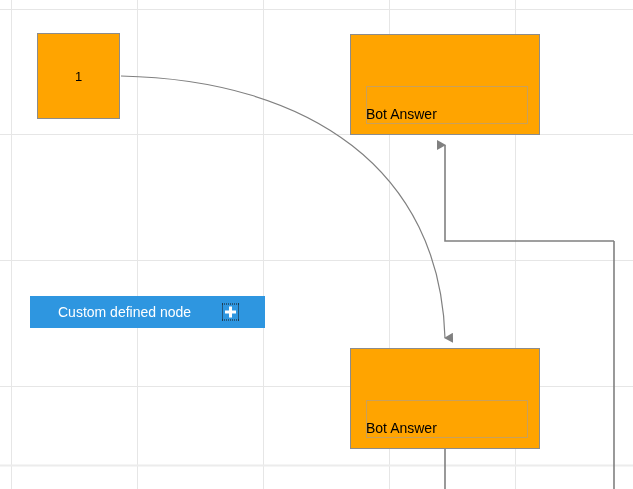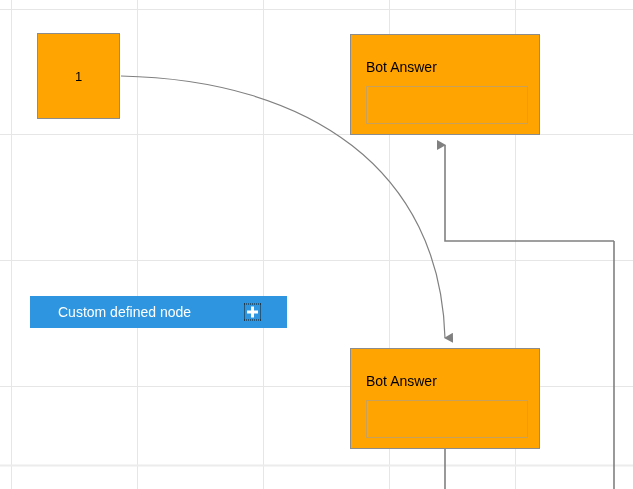--- a/index.html
+++ b/index.html
@@ -37,20 +37,21 @@
     justify-content: center;
     color: #000000;
     font-size: 13px;
   }
   .node-title {
     position: absolute;
     color: #000000;
     font-size: 14px;
     line-height: 16px;
     white-space: nowrap;
+    margin-top: 47px;
   }
   .node-slot {
     position: absolute;
     box-sizing: border-box;
     border: 1px solid #c9a05a;
     background: transparent;
   }
   .palette-item {
     position: absolute;
     box-sizing: border-box;
@@ -132,21 +133,21 @@
   <div class="node" style="left: 350px; top: 34px; width: 190px; height: 101px; background: rgb(255, 164, 0); border-color: rgb(140, 140, 140);">
     <div class="node-title" style="left: 15px; top: 24px;">Bot Answer</div>
     <div class="node-slot" style="left: 15px; top: 51px; width: 162px; height: 38px;"></div>
   </div>
 
   <div class="node" style="left: 350px; top: 348px; width: 190px; height: 101px; background: rgb(255, 164, 0); border-color: rgb(140, 140, 140);">
     <div class="node-title" style="left: 15px; top: 24px;">Bot Answer</div>
     <div class="node-slot" style="left: 15px; top: 51px; width: 162px; height: 38px;"></div>
   </div>
 
-  <div class="palette-item" id="palette-item" style="left: 30px; top: 296px; width: 257px; height: 32px; background: rgb(46, 150, 224); color: rgb(255, 255, 255);">
+  <div class="palette-item" id="palette-item" style="left: 30px; top: 296px; width: 235px; height: 32px; background: rgb(46, 150, 224); color: rgb(255, 255, 255);">
     <span class="palette-label">Custom defined node</span>
     <span class="palette-add">
       <span class="plus-h"></span>
       <span class="plus-v"></span>
     </span>
   </div>
 
 </div>
 
 </body></html>

